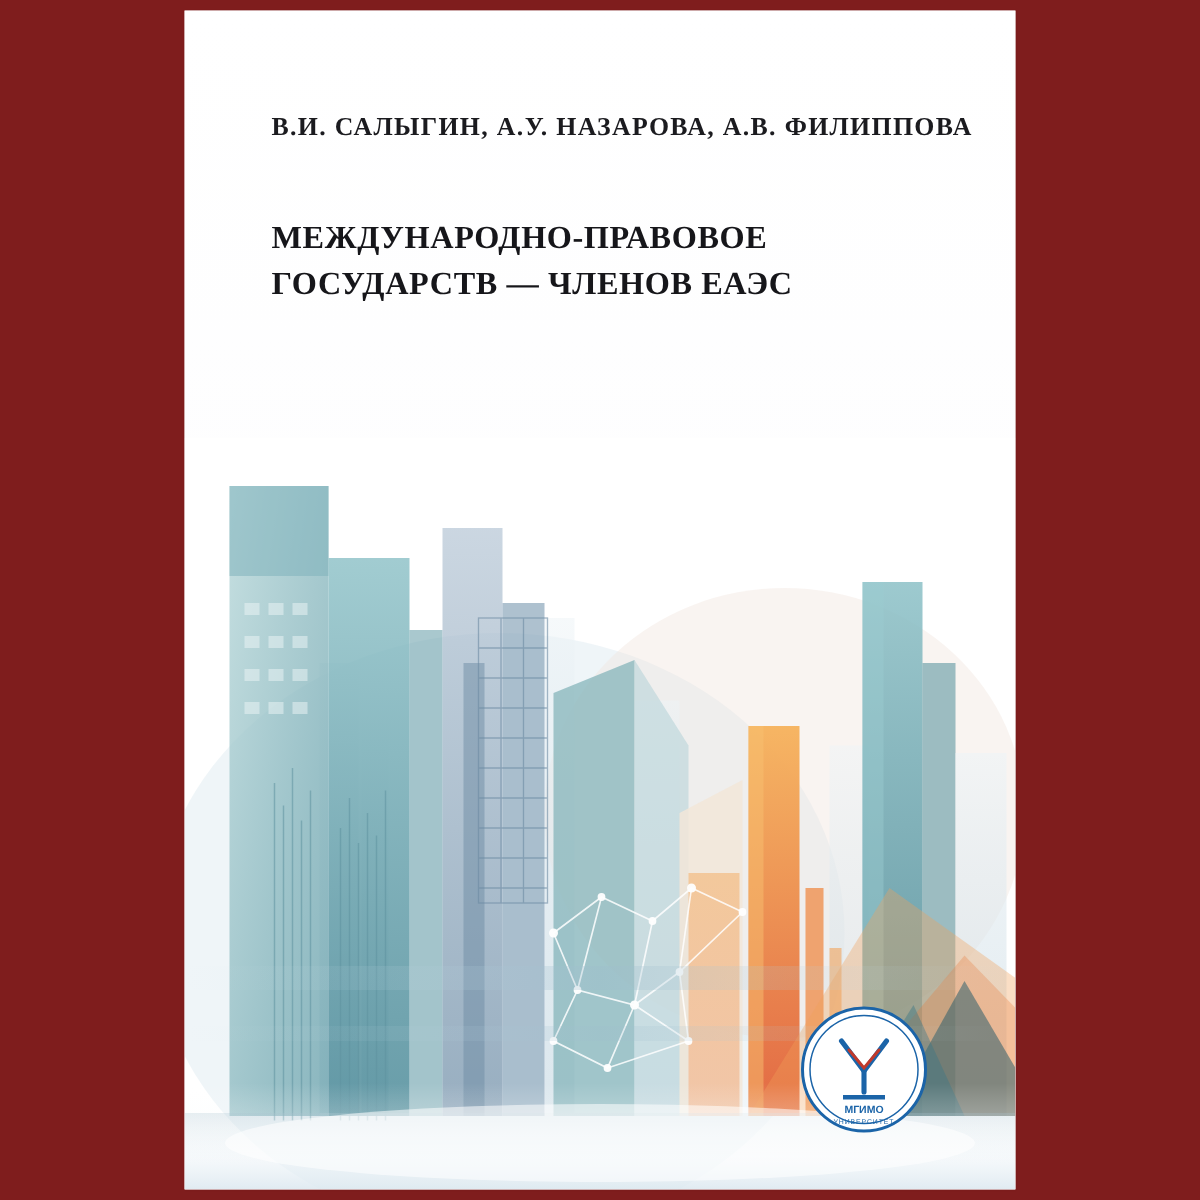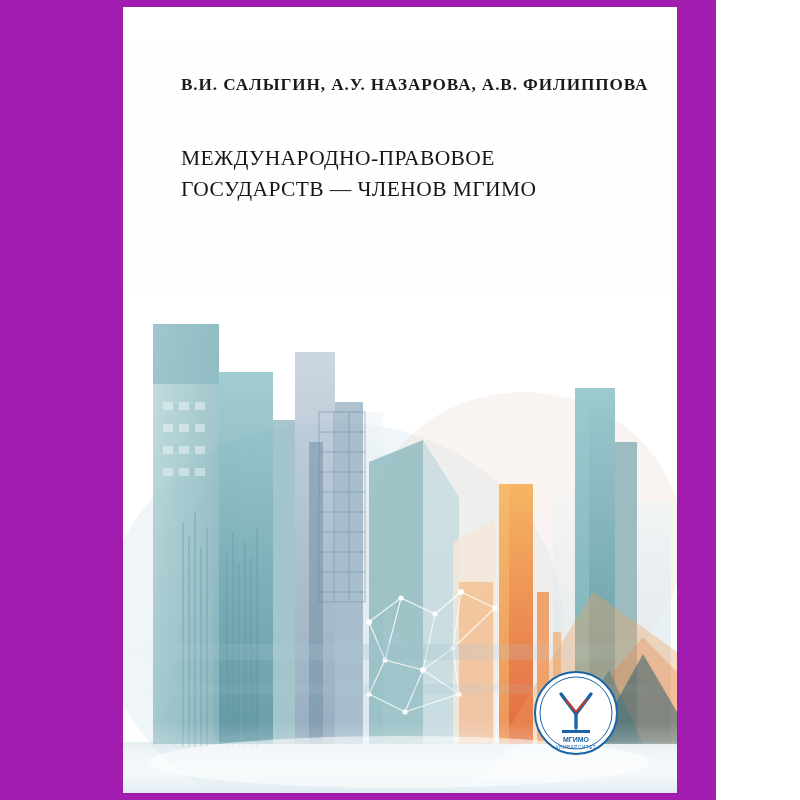--- a/index.html
+++ b/index.html
@@ -8,23 +8,23 @@
     background: #ffffff;
     width: 800px;
     height: 800px;
     overflow: hidden;
   }
   body {
     font-family: "Liberation Serif", serif;
   }
   #page {
     position: relative;
-    width: 716px;
+    width: 800px;
     height: 800px;
-    background: #a21caf;
+    background: #7f1d1d;
   }
   
   .cover {
     position: absolute;
     left: 123px;
     top: 7px;
     width: 554px;
     height: 786px;
     background: #fdfdfd;
     overflow: hidden;
@@ -49,21 +49,21 @@
     letter-spacing: 0.9px;
     color: #1b1b1f;
     white-space: nowrap;
   }
   .title {
     position: absolute;
     left: 58px;
     top: 136px;
     width: 470px;
     font-family: "Liberation Serif", serif;
-    font-weight: normal;
+    font-weight: bold;
     font-size: 21.5px;
     line-height: 31px;
     letter-spacing: 0.4px;
     color: #16161a;
   }
   .title div { white-space: nowrap; }
 
   
   .art {
     position: absolute;
@@ -253,21 +253,21 @@
         <rect x="0" y="430" width="554" height="71" fill="url(#gHaze)"></rect>
         <rect x="0" y="450" width="554" height="40" fill="url(#gGround)" opacity="0.5"></rect>
         <ellipse cx="277" cy="470" rx="250" ry="26" fill="#ffffff" opacity="0.55"></ellipse>
       </svg>
     </div>
 
     <div class="authors">В.И. САЛЫГИН, А.У. НАЗАРОВА, А.В. ФИЛИППОВА</div>
 
     <div class="title">
       <div>МЕЖДУНАРОДНО-ПРАВОВОЕ</div>
-      <div>ГОСУДАРСТВ — ЧЛЕНОВ МГИМО</div>
+      <div>ГОСУДАРСТВ — ЧЛЕНОВ ЕАЭС</div>
     </div>
 
     <div class="logo">
       <svg width="86" height="86" viewBox="0 0 86 86" xmlns="http://www.w3.org/2000/svg">
         <circle cx="43" cy="43" r="41" fill="#ffffff" stroke="#1b64a8" stroke-width="2"></circle>
         <circle cx="43" cy="43" r="36" fill="#ffffff" stroke="#1b64a8" stroke-width="1"></circle>
 
         <path d="M28 24 L43 44 L58 24" fill="none" stroke="#1b64a8" stroke-width="3.4" stroke-linecap="round"></path>
         <path d="M43 44 L43 58" fill="none" stroke="#1b64a8" stroke-width="3.4" stroke-linecap="round"></path>
         <path d="M33 30 L43 42 L53 30" fill="none" stroke="#c0392b" stroke-width="2" stroke-linecap="round"></path>

